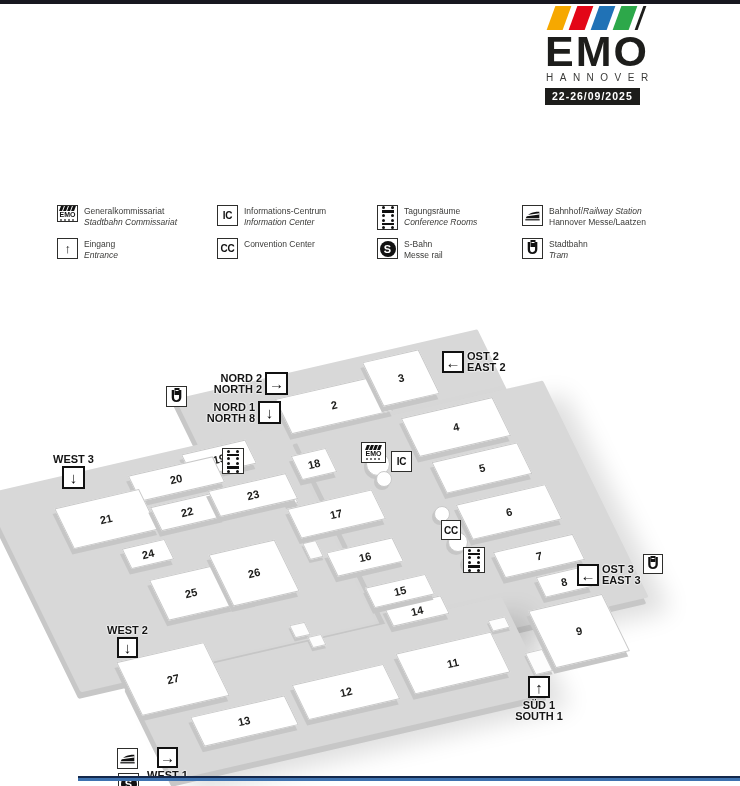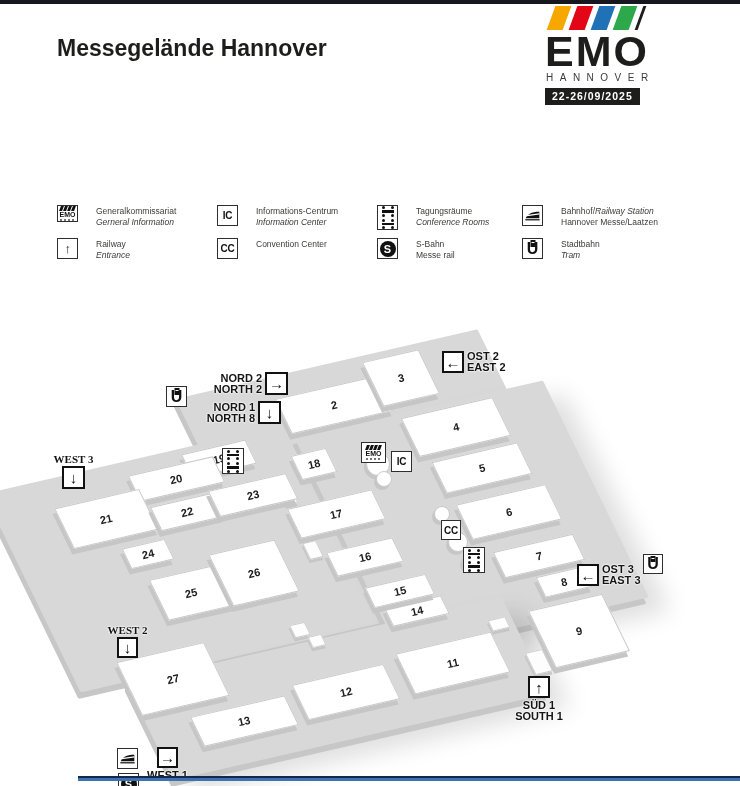--- a/index.html
+++ b/index.html
@@ -19,21 +19,21 @@
   .logo{position:absolute;left:545px;top:6px;width:120px;}
   .logo-stripes{display:flex;align-items:flex-start;height:24px;margin-left:6px;}
   .logo-stripes i{display:block;width:16px;height:24px;margin-right:6px;transform:skewX(-20deg);}
   .logo-stripes i.sliver{width:3px;margin-right:0;}
   .logo-emo{font-size:43px;font-weight:bold;letter-spacing:2px;line-height:40px;margin-top:1px;}
   .logo-city{font-size:10px;letter-spacing:6.5px;color:#3a3a38;margin:1px 0 3px 1px;}
   .logo-date{display:inline-block;background:#1d1d1b;color:#fff;font-size:10.5px;font-weight:bold;
              letter-spacing:1px;padding:2px 7px 3px 7px;}
 
   
-  .legend-item{position:absolute;display:flex;gap:18px;align-items:flex-start;}
+  .legend-item{position:absolute;display:flex;gap:6px;align-items:flex-start;}
   .legend-text{font-size:8.5px;line-height:10.5px;color:#3b3b39;padding-top:1px;}
   .it{font-style:italic;}
 
   
   .icon-box{background:#fff;border:1.5px solid #2e2e2c;box-sizing:border-box;position:relative;
             display:flex;align-items:center;justify-content:center;flex:none;}
   .icon-box .ltr{font-weight:bold;font-size:10px;letter-spacing:-0.3px;color:#111;}
   .sb-circle{background:#111;border-radius:50%;color:#fff;font-weight:bold;display:flex;
              align-items:center;justify-content:center;}
   .u-ltr{font-weight:bold;color:#111;line-height:1;}
@@ -62,33 +62,32 @@
         transform:rotate(-13deg) skewX(13deg);box-shadow:-4px 5px 0 #c6c6c6;
         display:flex;align-items:center;justify-content:center;}
   .hall span{transform:skewX(-13deg);font-weight:bold;font-size:11px;color:#1c1c1a;}
   .gate{position:absolute;z-index:5;}
   .gbox{border:2px solid #111;background:#fff;box-sizing:border-box;display:flex;
         align-items:center;justify-content:center;font-weight:bold;color:#111;font-size:15px;line-height:1;}
   .glabel{position:absolute;font-size:11px;font-weight:bold;color:#141414;line-height:11px;
           white-space:nowrap;text-shadow:0 0 2px #fff,0 0 2px #fff,0 0 2px #fff;}
   .glabel.side-left{right:calc(100% + 3px);top:50%;transform:translateY(-50%);text-align:right;}
   .glabel.side-right{left:calc(100% + 3px);top:50%;transform:translateY(-50%);text-align:left;}
-  .glabel.side-top{bottom:calc(100% + 1px);left:50%;transform:translateX(-50%);text-align:left;font-family:Liberation Serif, serif;}
+  .glabel.side-top{bottom:calc(100% + 1px);left:50%;transform:translateX(-50%);text-align:left;}
   .glabel.side-bottom{top:calc(100% + 2px);left:50%;transform:translateX(-50%);text-align:center;}
   .ticon{position:absolute;z-index:5;}
 </style>
 </head>
 <body>
 
 <div class="page">
 
   <div class="topbar" style="background: rgb(23, 23, 31);"></div>
 
   <div class="title-block">
-    <div class="title-de">Messegelände Hannover</div>
   </div>
 
   <div class="logo">
     <div class="logo-stripes" id="logo-stripes">
         <i style="background: rgb(246, 168, 0);"></i>
         <i style="background: rgb(227, 6, 23);"></i>
         <i style="background: rgb(32, 114, 182);"></i>
         <i style="background: rgb(45, 168, 74);"></i>
         <i class="sliver" style="background: rgb(29, 29, 27);"></i>
       </div>
@@ -106,21 +105,21 @@
               <i></i>
               <i></i>
               <i></i>
             </span>
         <span class="mt">EMO</span>
             <span class="mb"></span>
           </span>
         </div>
         <div class="legend-text">
           <div>Generalkommissariat</div>
-          <div><span class="it">Gerneral Information</span></div>
+          <div><span class="it">Stadtbahn Commissariat</span></div>
         </div>
       </div>
       <div class="legend-item" style="left: 217px; top: 205px;">
         <div class="icon-box" style="width: 21px; height: 21px;">
           <span class="ltr">IC</span>
         </div>
         <div class="legend-text">
           <div>Informations-Centrum</div>
           <div><span class="it">Information Center</span></div>
         </div>
@@ -168,21 +167,21 @@
         <div class="legend-text">
           <div>Bahnhof/<span class="it">Railway Station</span></div>
           <div>Hannover Messe/Laatzen</div>
         </div>
       </div>
       <div class="legend-item" style="left: 57px; top: 238px;">
         <div class="icon-box" style="width: 21px; height: 21px;">
           <span class="ltr" style="font-size:13px">↑</span>
         </div>
         <div class="legend-text">
-          <div>Railway</div>
+          <div>Eingang</div>
           <div><span class="it">Entrance</span></div>
         </div>
       </div>
       <div class="legend-item" style="left: 217px; top: 238px;">
         <div class="icon-box" style="width: 21px; height: 21px;">
           <span class="ltr">CC</span>
         </div>
         <div class="legend-text">
           <div>Convention Center</div>
         </div>

